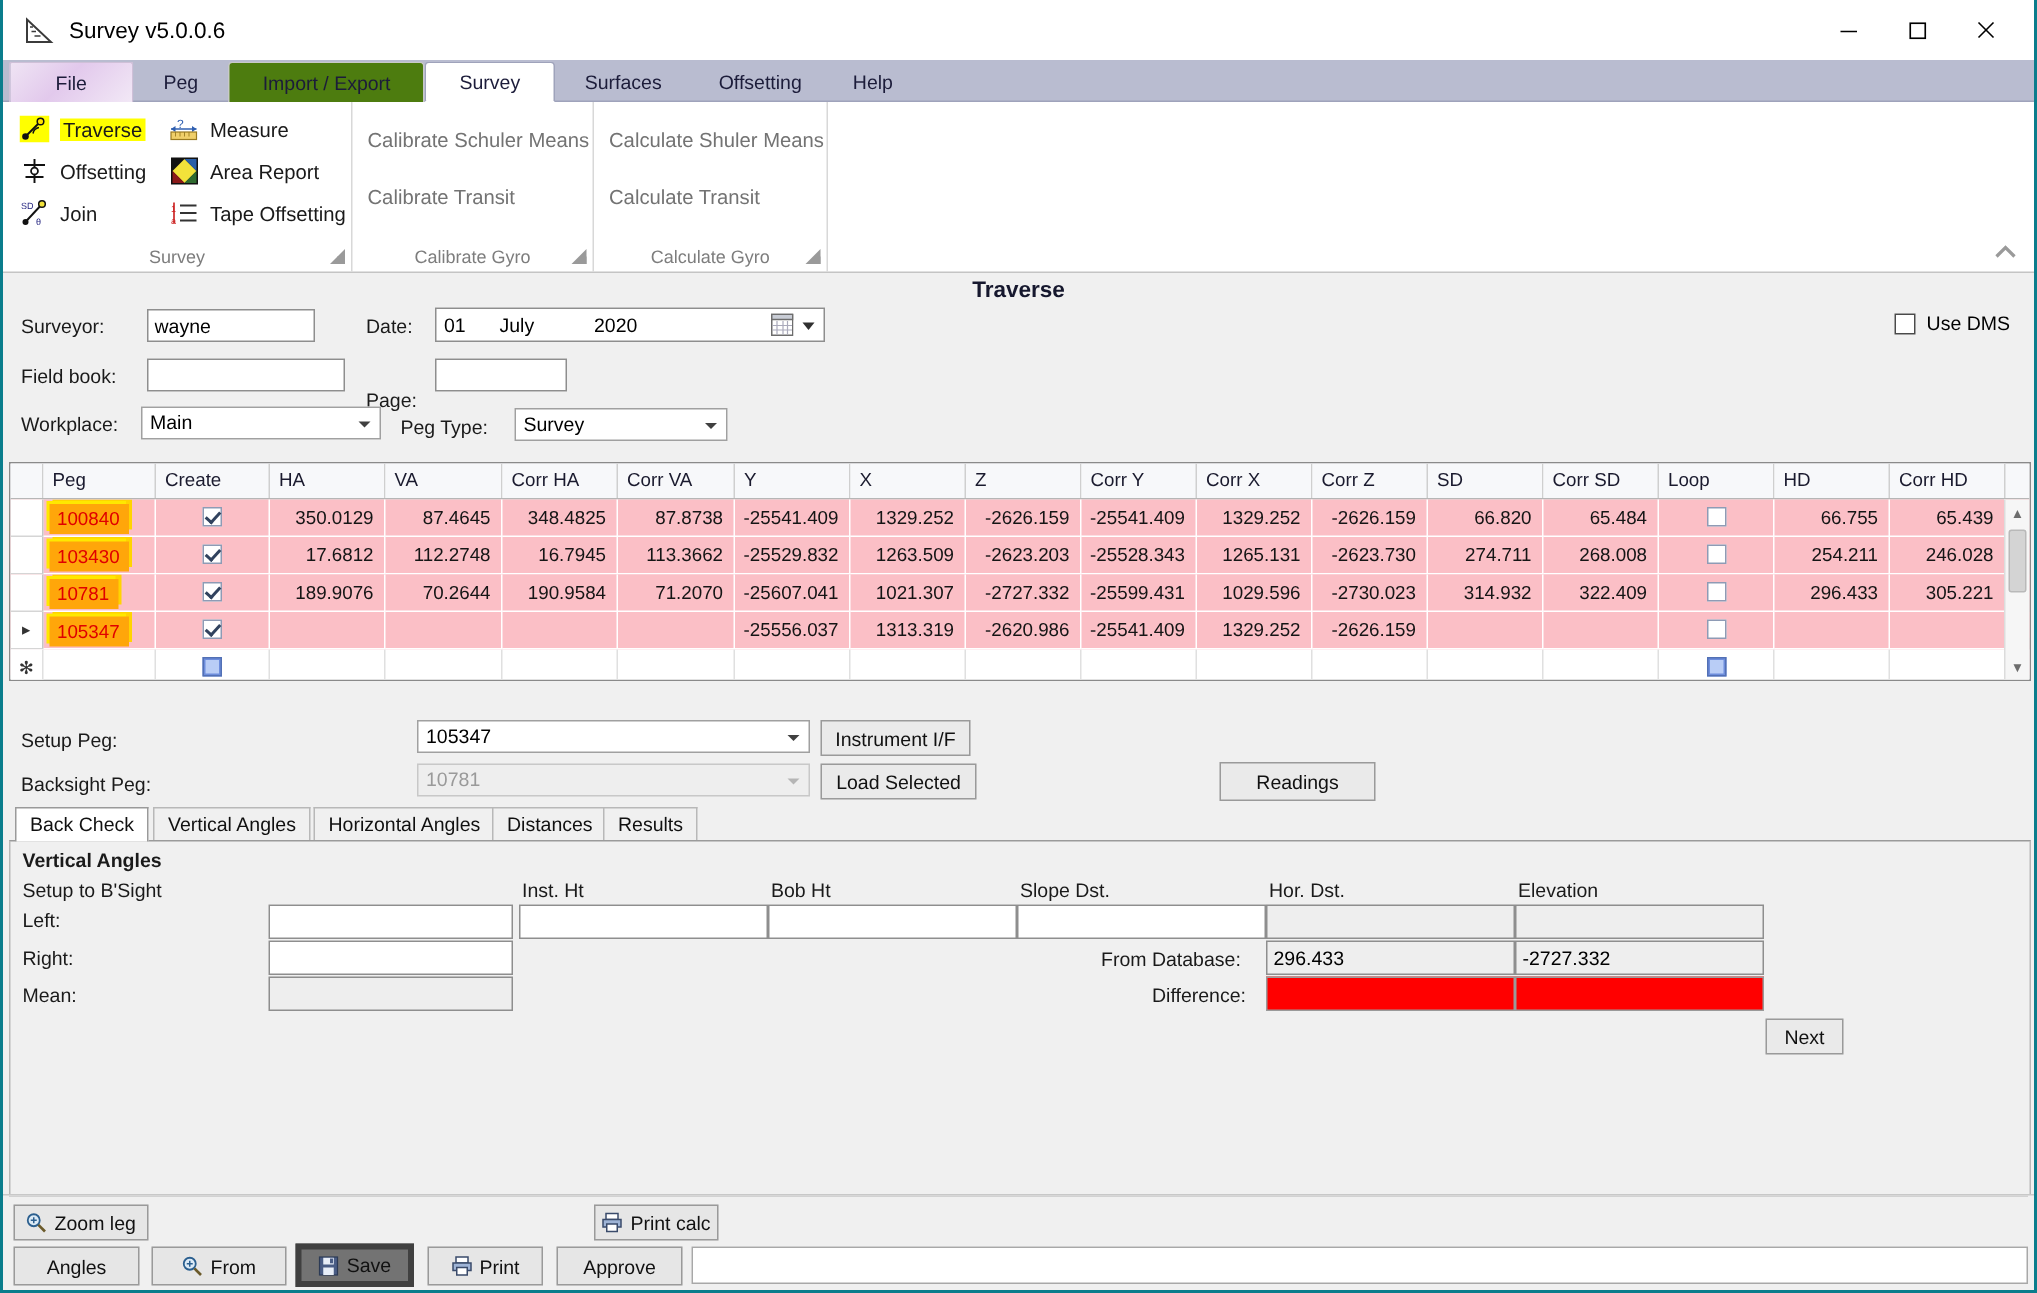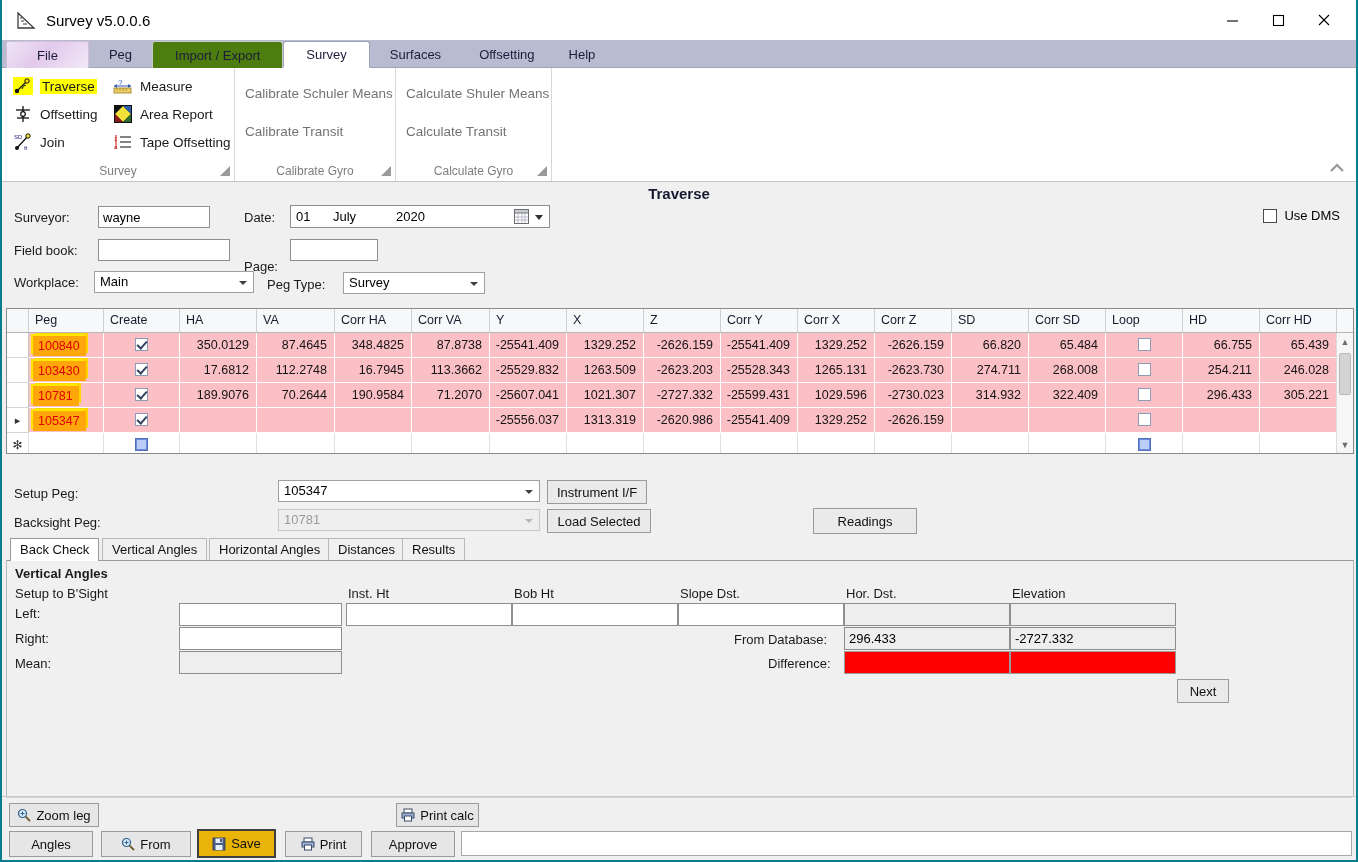--- a/index.html
+++ b/index.html
@@ -206,21 +206,21 @@
   .vsthumb { position:absolute; left:2px; right:2px; top:20px; height:42px; background:#d4d4d4; border:1px solid #b9b9b9; border-radius:2px; }
 
   
   .btn {
     position:absolute; background:#eaeaea; border:1px solid #9a9a9a;
     font-family:"Liberation Sans", sans-serif; font-size:13px; color:#111;
     display:flex; align-items:center; justify-content:center; gap:5px;
     padding:0 8px; white-space:nowrap;
   }
   .btn.grayface { background:#e6e6e6; }
-  .btn.default { border:2px solid #404040; background:#eab308; }
+  .btn.default { border:4px solid #404040; background:#737373; }
 
   .tabs2 { position:absolute; left:4px; top:330px; width:1348px; height:23px; }
   .t2 {
     position:absolute; top:0; height:23px; line-height:22px; padding:0 9px;
     font-size:13px; color:#101010; background:#f0f0f0;
     border:1px solid #b8b8b8; border-bottom:none;
   }
   .t2.sel { background:#ffffff; border-color:#9a9a9a; font-weight:normal; z-index:2; }
   .panel2 {
     position:absolute; left:4px; top:352px; width:1348px; height:438px;

